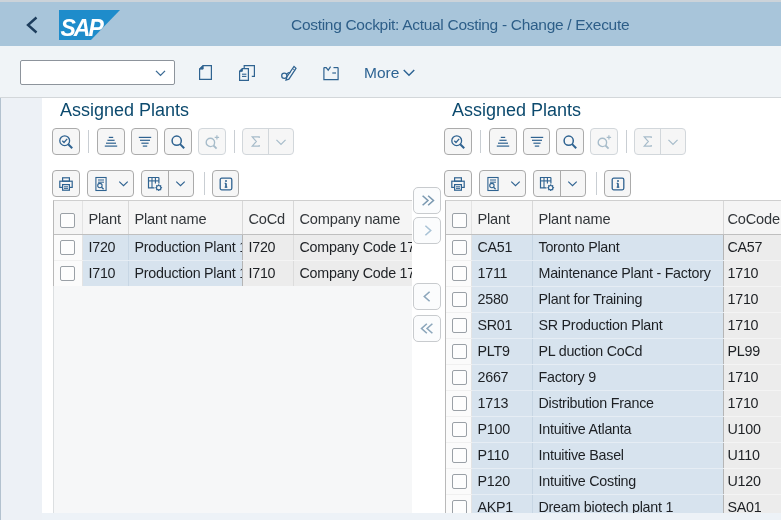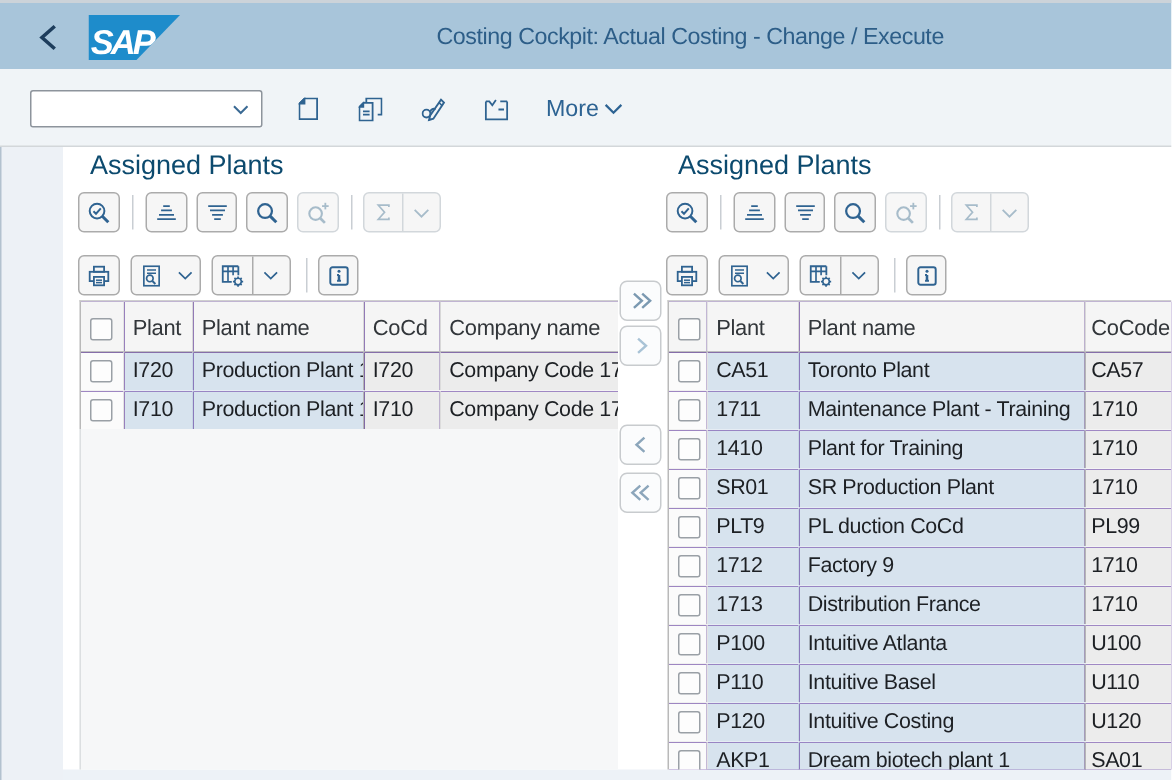--- a/index.html
+++ b/index.html
@@ -15,21 +15,21 @@
 .ptitle{font-size:18px;color:#0c4a6e;height:17px;line-height:17px}
 .btn{position:absolute;height:27px;background:#f6f6f6;border:1px solid #ababab;border-radius:4px;
  display:flex;align-items:center;justify-content:center}
 .btn.dis{border-color:#d2d7db;background:#f7f7f7}
 .sep{position:absolute;width:1px;height:23px;top:2px;background:#c9ced3}
 .split{position:absolute;height:27px;background:#f6f6f6;border:1px solid #ababab;border-radius:4px;display:flex}
 .split.dis{border-color:#d2d7db}
 .sphalf{display:flex;align-items:center;justify-content:center;height:100%}
 .spdiv{width:1px;height:100%;background:#ababab}
 .split.dis .spdiv{background:#d2d7db}
-table{border-collapse:collapse;table-layout:fixed;background:#4c1d95}
+table{border-collapse:collapse;table-layout:fixed;background:#a3a3a3}
 td,th{overflow:hidden;white-space:nowrap;font-weight:normal;text-align:left;
  font-size:14.3px;letter-spacing:-0.25px;color:#1d2024;padding:0 0 0 6px}
 th{font-size:14.6px;letter-spacing:-0.2px}
 th{background:#f5f5f5;color:#32363a;border-bottom:1px solid #bfbfbf;border-right:1px solid #d8d8d8;padding-top:4px}
 .tblwrap{position:absolute;overflow:hidden;border-top:1px solid #cfcfcf;border-left:1px solid #b9b9b9}
 .cb{display:inline-block;width:15px;height:15px;background:#fdfdfd;border:1px solid #9aa0a6;border-radius:2px;vertical-align:middle}
 td.c0,th.c0{background:#fbfbfb;padding-left:6px;border-right:1px solid #e3e3e3}
 th.c0{background:#f5f5f5}
 td.blu{background:#d7e3ee;border-right:1px solid #c7d6e4;border-bottom:1px solid #e6edf4}
 td.blu2{background:#d7e3ee;border-right:1px solid #b5b5b5;border-bottom:1px solid #e6edf4}
@@ -403,44 +403,44 @@
         </tr>
 <tr style="height:26px">
           <td class="c0"><span class="cb"></span></td>
           <td class="blu">CA51</td>
           <td class="blu2">Toronto Plant</td>
           <td class="gry" style="padding-left:4px">CA57</td>
         </tr>
 <tr style="height:26px">
           <td class="c0"><span class="cb"></span></td>
           <td class="blu">1711</td>
-          <td class="blu2">Maintenance Plant - Training</td>
+          <td class="blu2">Maintenance Plant - Factory</td>
           <td class="gry" style="padding-left:4px">1710</td>
         </tr>
 <tr style="height:26px">
           <td class="c0"><span class="cb"></span></td>
-          <td class="blu">1410</td>
+          <td class="blu">2580</td>
           <td class="blu2">Plant for Training</td>
           <td class="gry" style="padding-left:4px">1710</td>
         </tr>
 <tr style="height:26px">
           <td class="c0"><span class="cb"></span></td>
           <td class="blu">SR01</td>
           <td class="blu2">SR Production Plant</td>
           <td class="gry" style="padding-left:4px">1710</td>
         </tr>
 <tr style="height:26px">
           <td class="c0"><span class="cb"></span></td>
           <td class="blu">PLT9</td>
           <td class="blu2">PL duction CoCd</td>
           <td class="gry" style="padding-left:4px">PL99</td>
         </tr>
 <tr style="height:26px">
           <td class="c0"><span class="cb"></span></td>
-          <td class="blu">1712</td>
+          <td class="blu">2667</td>
           <td class="blu2">Factory 9</td>
           <td class="gry" style="padding-left:4px">1710</td>
         </tr>
 <tr style="height:26px">
           <td class="c0"><span class="cb"></span></td>
           <td class="blu">1713</td>
           <td class="blu2">Distribution France</td>
           <td class="gry" style="padding-left:4px">1710</td>
         </tr>
 <tr style="height:26px">

